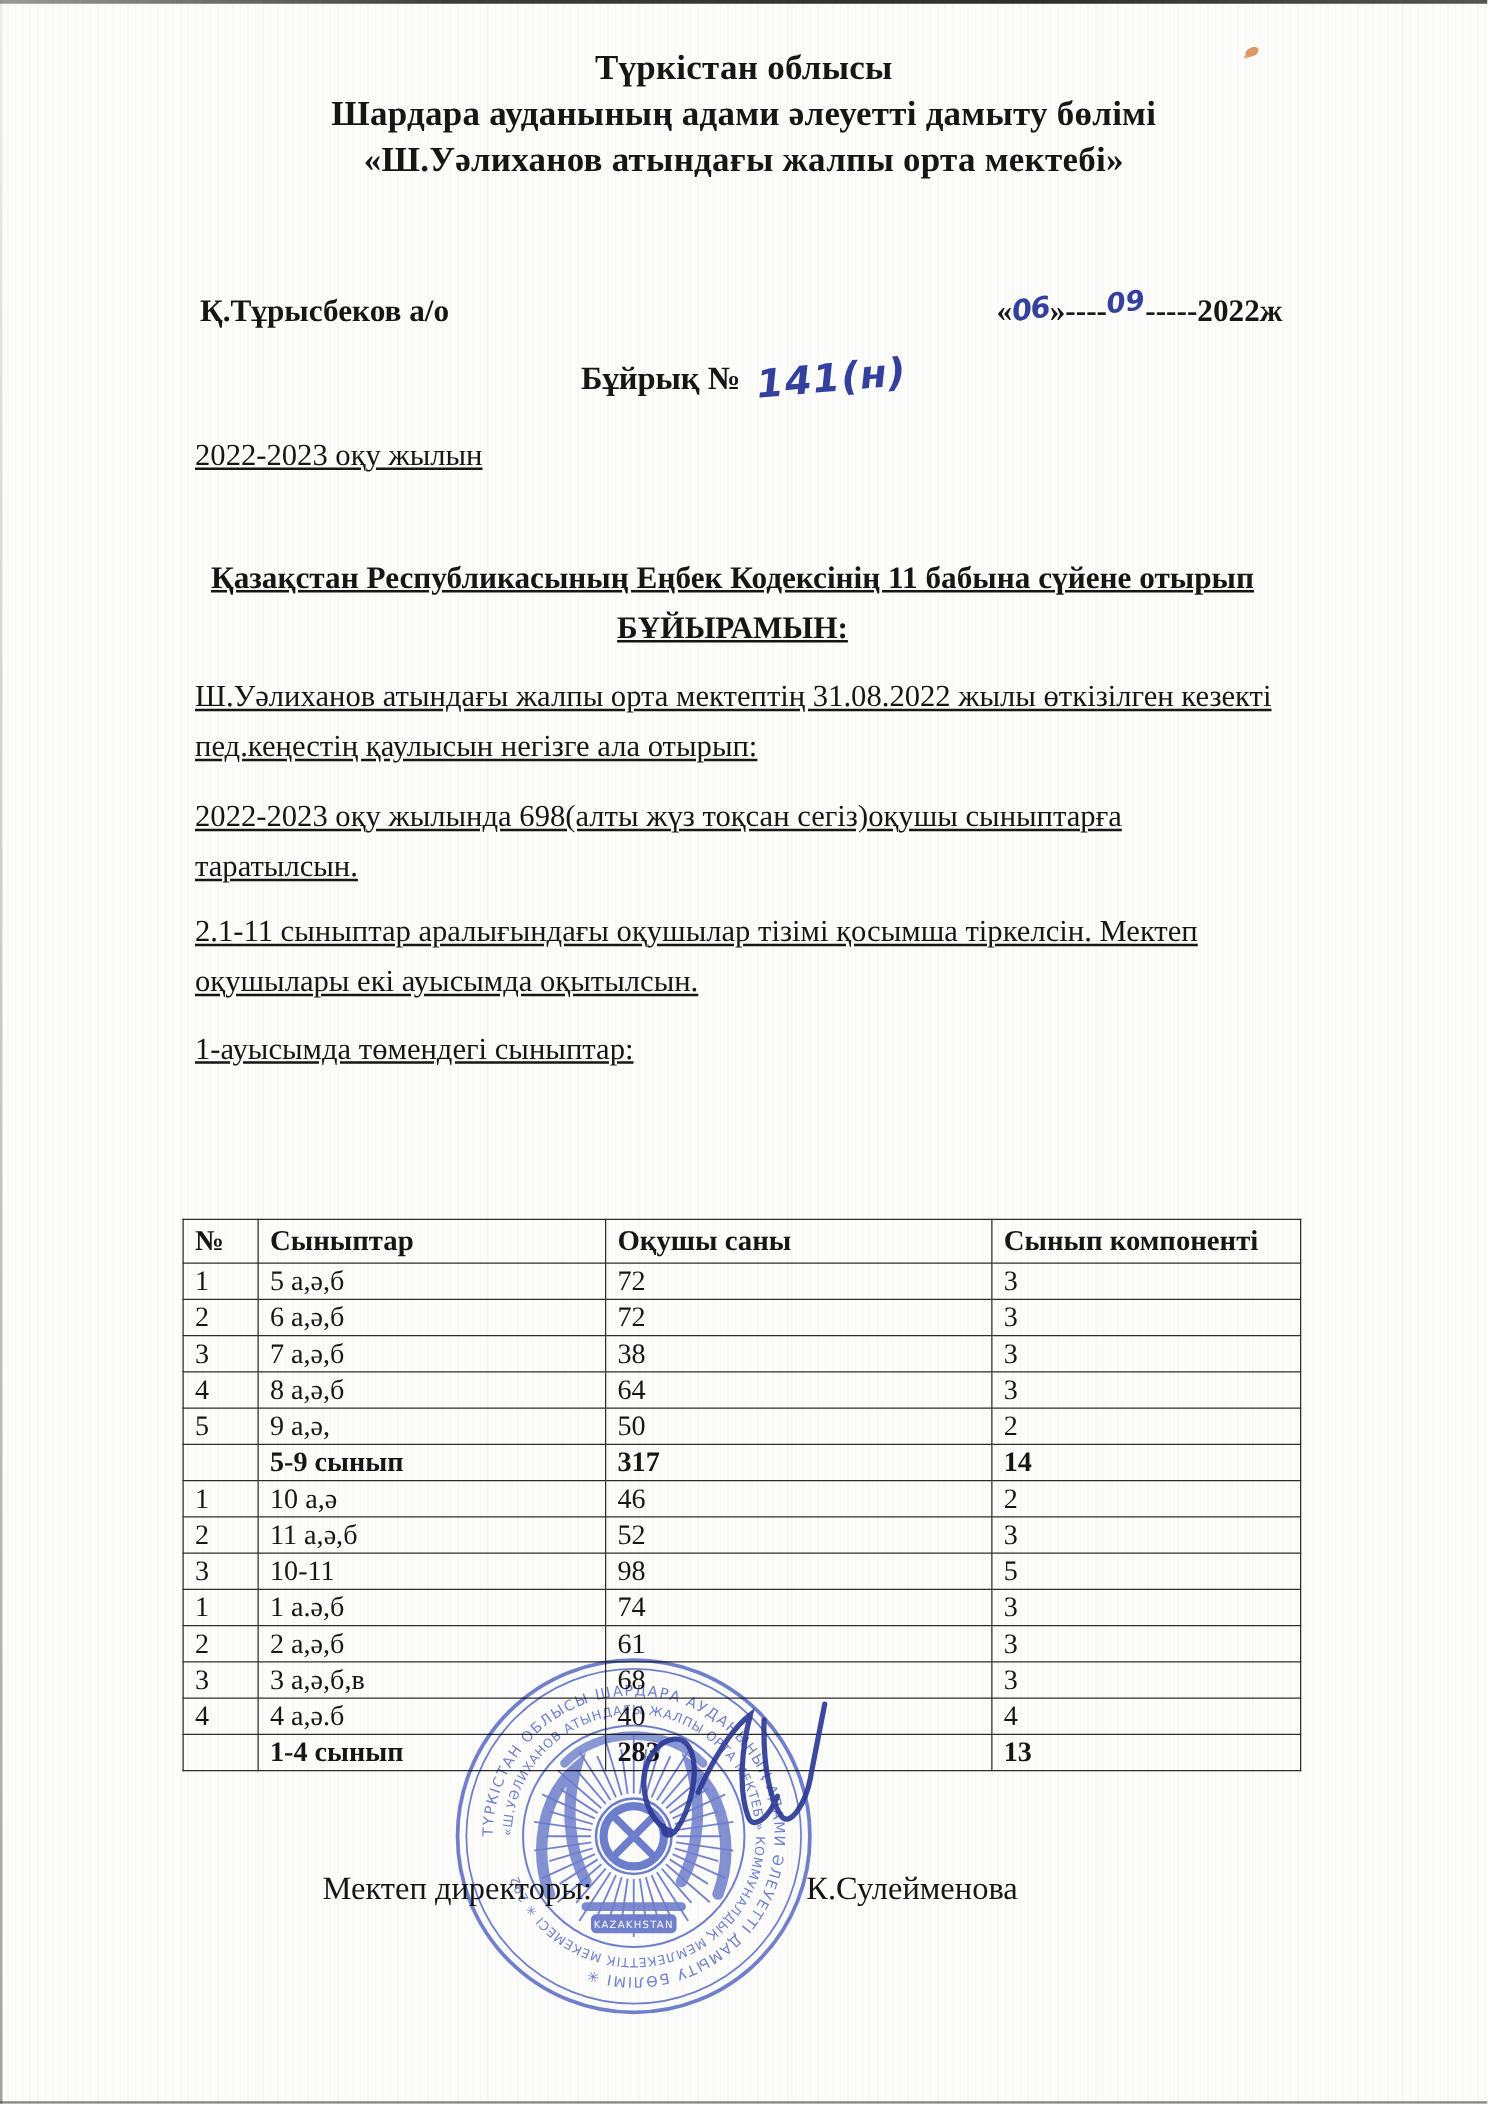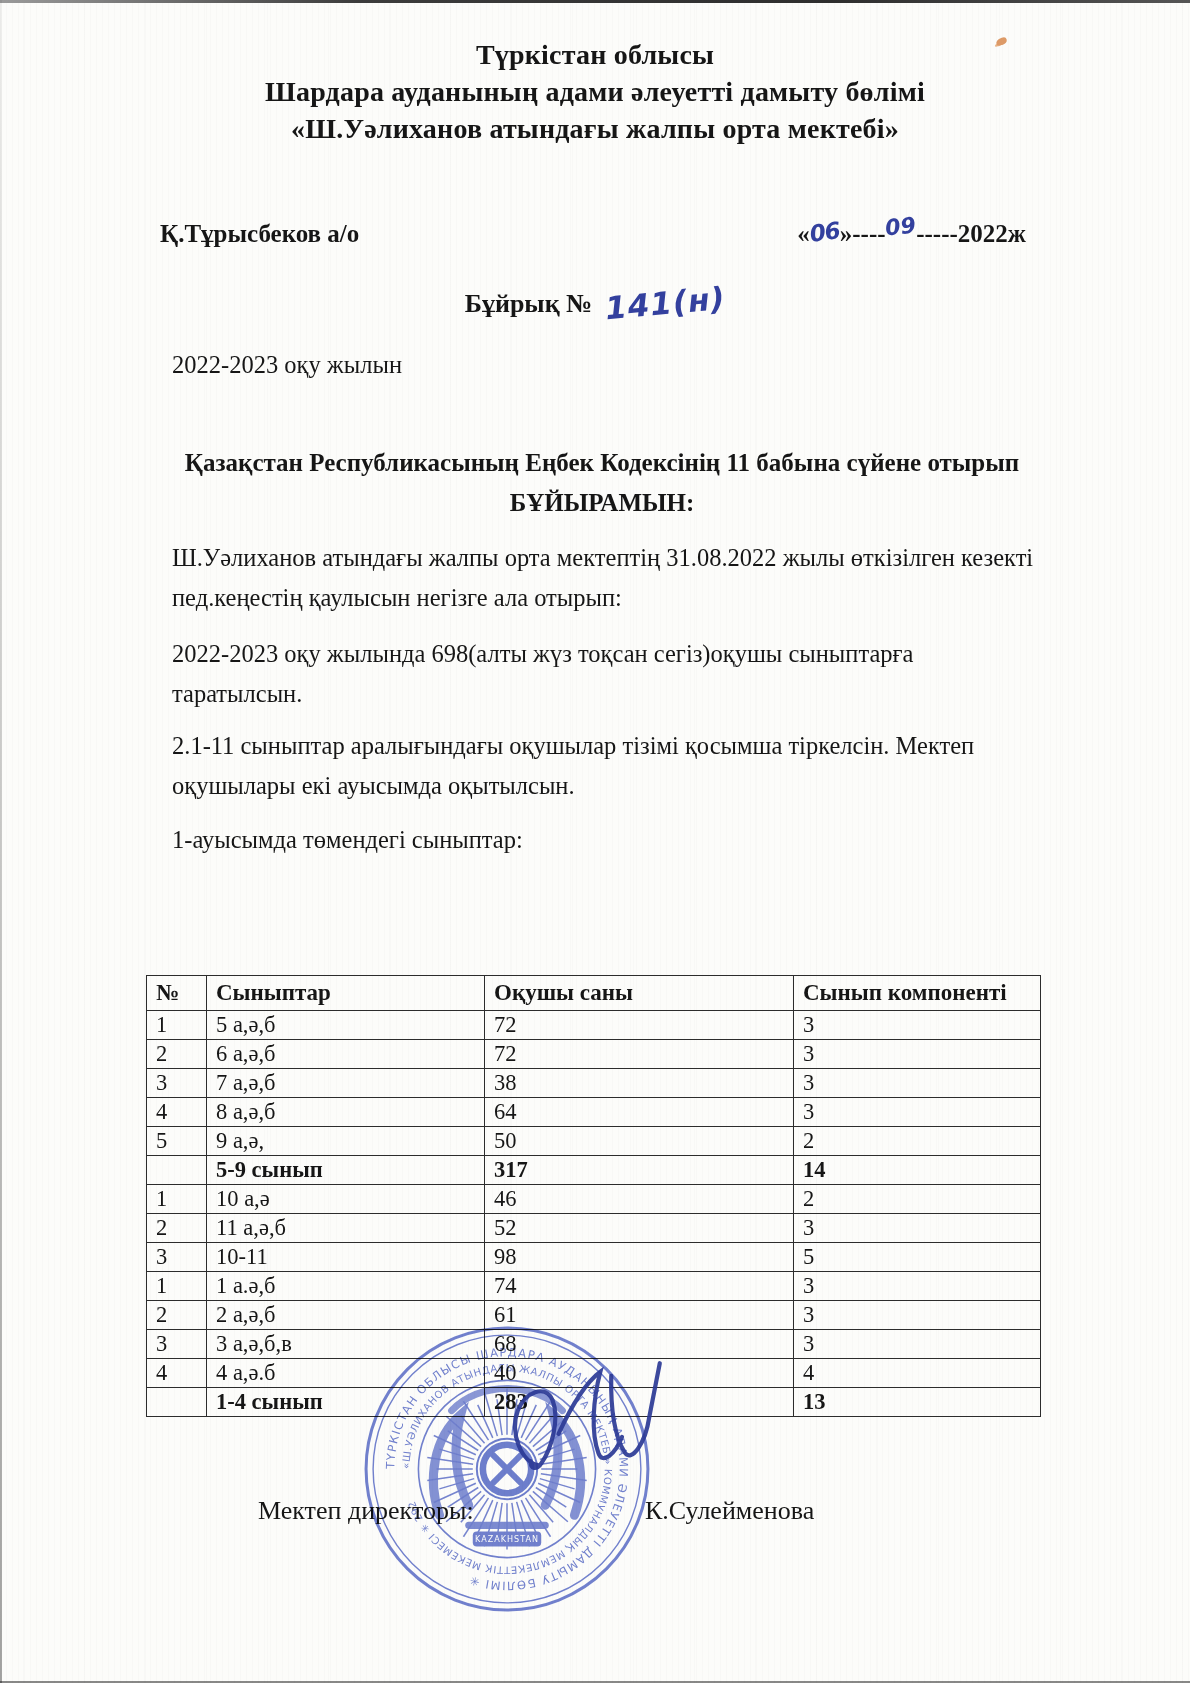--- a/index.html
+++ b/index.html
@@ -16,29 +16,29 @@
       repeating-linear-gradient(90deg, rgba(110,110,110,.045) 0 1px, transparent 1px 6px),
       repeating-linear-gradient(90deg, transparent 0 23px, rgba(120,120,120,.05) 23px 24px, transparent 24px 61px);
     opacity:.55;
   }
   .edge-top{position:absolute;top:0;left:0;width:100%;height:3px;background:linear-gradient(90deg,#9a9a9a,#3c3c3c 30%,#2e2e2e 70%,#555);}
   .edge-bottom{position:absolute;bottom:0;left:0;width:100%;height:2px;background:rgba(40,40,40,.55);}
   .edge-left{position:absolute;top:0;left:0;width:2px;height:100%;background:linear-gradient(180deg,rgba(0,0,0,.05),rgba(30,30,30,.4));}
   .fleck{position:absolute;left:996px;top:38px;width:11px;height:7px;background:#dd9a67;border-radius:60% 40% 55% 45%;transform:rotate(-18deg);box-shadow:-4px 2px 0 -2px #e7b286;}
 
   .doc-header{position:absolute;top:36px;left:95px;width:1000px;text-align:center;font-weight:bold;font-size:28px;line-height:37px;letter-spacing:.2px;}
-  .sig-line{position:absolute;top:220px;left:160px;width:880px;font-size:25px;font-weight:bold;}
+  .sig-line{position:absolute;top:236px;left:160px;width:880px;font-size:25px;font-weight:bold;}
   .sig-date{position:absolute;right:14px;top:0;font-weight:bold;}
   .hand{font-family:"DejaVu Sans",sans-serif;font-style:italic;font-weight:bold;color:#33409e;display:inline-block;}
   .hand-day{transform:rotate(-8deg) translateY(-2px);font-size:23px;letter-spacing:-1px;}
   .hand-month{transform:rotate(-6deg) translateY(-8px);font-size:22px;}
   .order-line{position:absolute;top:283px;left:95px;width:1000px;text-align:center;font-size:26px;font-weight:bold;}
   .hand-number{font-size:31px;transform:rotate(-5deg) translateY(2px);letter-spacing:1px;margin-left:6px;}
 
-  .para{position:absolute;left:172px;font-size:24.5px;line-height:40px;}
+  .para{position:absolute;left:156px;font-size:24.5px;line-height:40px;text-decoration:underline;}
   .p-subject{top:345px;width:800px;}
   .p-basis{top:443px;width:860px;font-weight:bold;font-size:25px;text-align:center;}
   .p-uali{top:538px;width:880px;}
   .p-698{top:634px;width:840px;}
   .p-21{top:726px;width:900px;}
   .p-shift{top:820px;width:800px;}
 
   table.classes{
     position:absolute;left:146px;top:975px;border-collapse:collapse;table-layout:fixed;
     font-size:22.5px;

